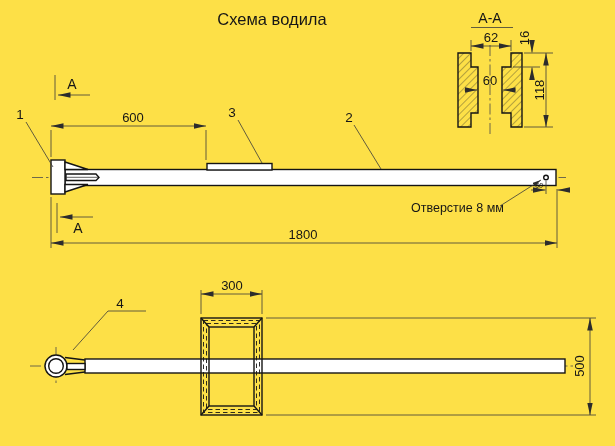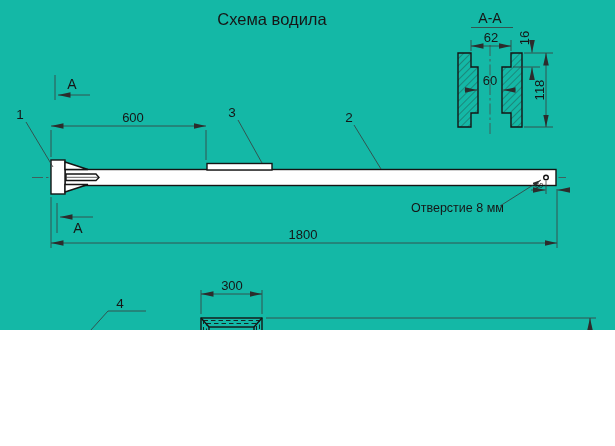--- a/index.html
+++ b/index.html
@@ -1,16 +1,16 @@
 <!DOCTYPE html>
 <html><head>
 <meta charset="utf-8">
 <style>
   html,body { margin:0; padding:0; background:#ffffff; }
-  .page { position:relative; width:615px; height:330px; background:#14b8a6; overflow:hidden; }
+  .page { position:relative; width:615px; height:446px; background:#fde047; overflow:hidden; }
   svg { display:block; }
   text { fill:#161616; font-family:"Liberation Sans", sans-serif; }
   .obj  { stroke:#141414; stroke-width:1.4; fill:none; }
   .objf { stroke:#141414; stroke-width:1.4; fill:#ffffff; }
   .thin { stroke:#3a3a3a; stroke-width:0.8; fill:none; }
   .center { stroke:#4a4a4a; stroke-width:0.8; stroke-dasharray:11 3 2.5 3; fill:none; }
   .seam { stroke:#161616; stroke-width:0.9; stroke-dasharray:4.5 3; fill:none; }
   .title-text { font-size:16.5px; text-anchor:middle; }
   .dimtext { font-size:13px; text-anchor:middle; }
   .label { font-size:13.5px; text-anchor:middle; }

